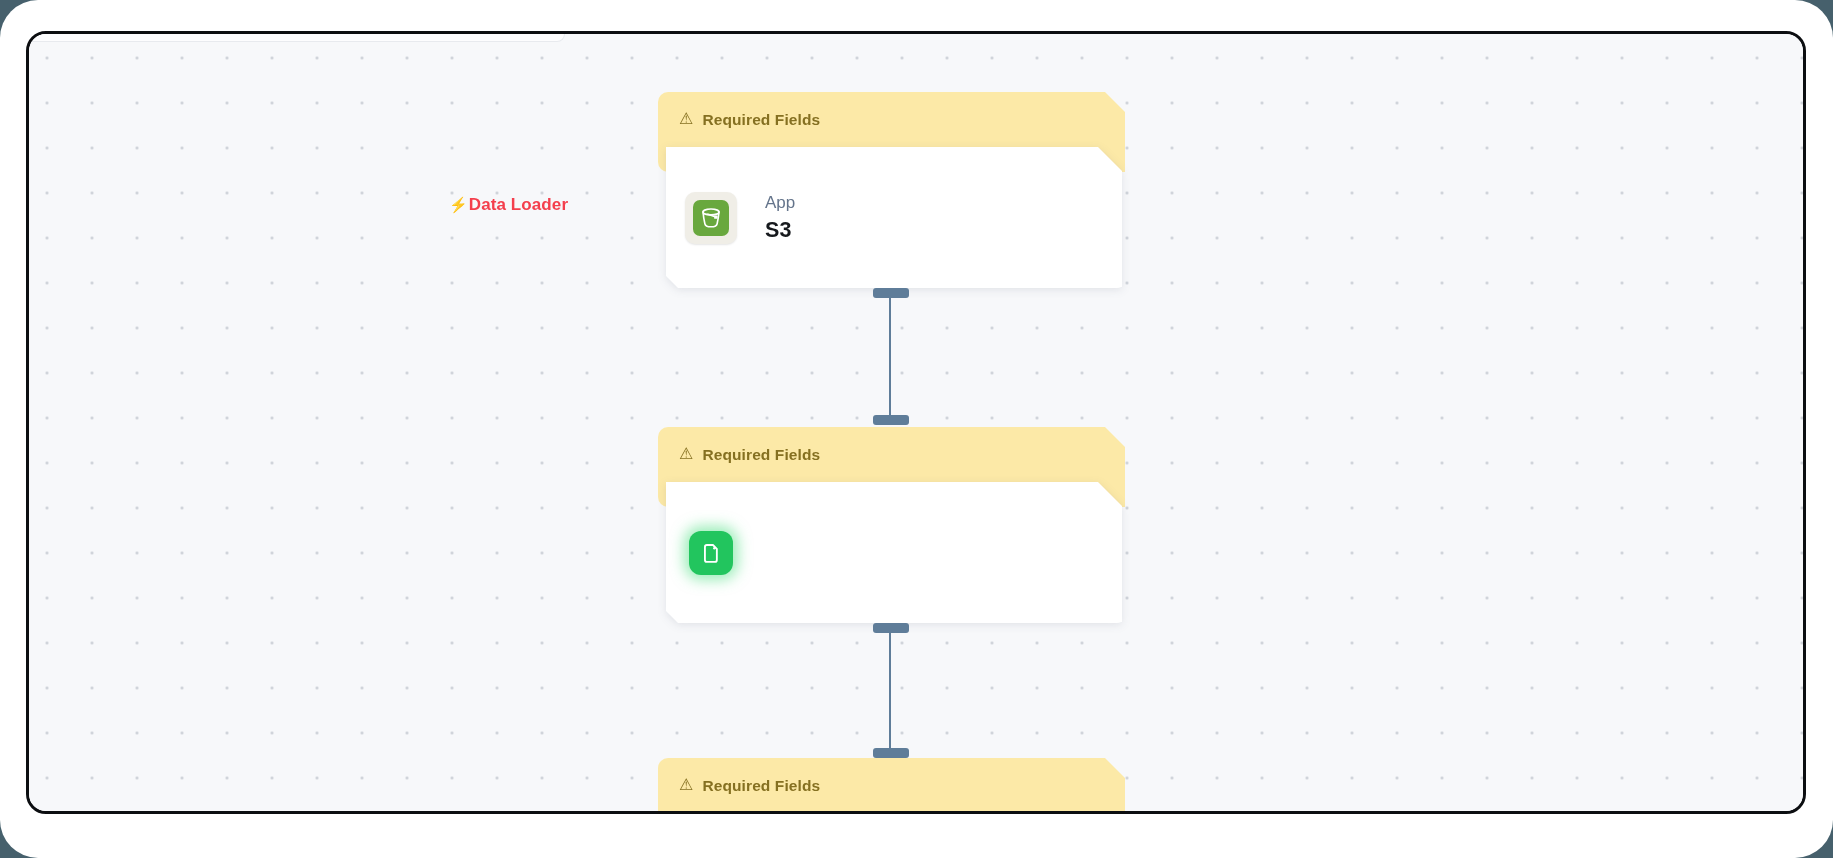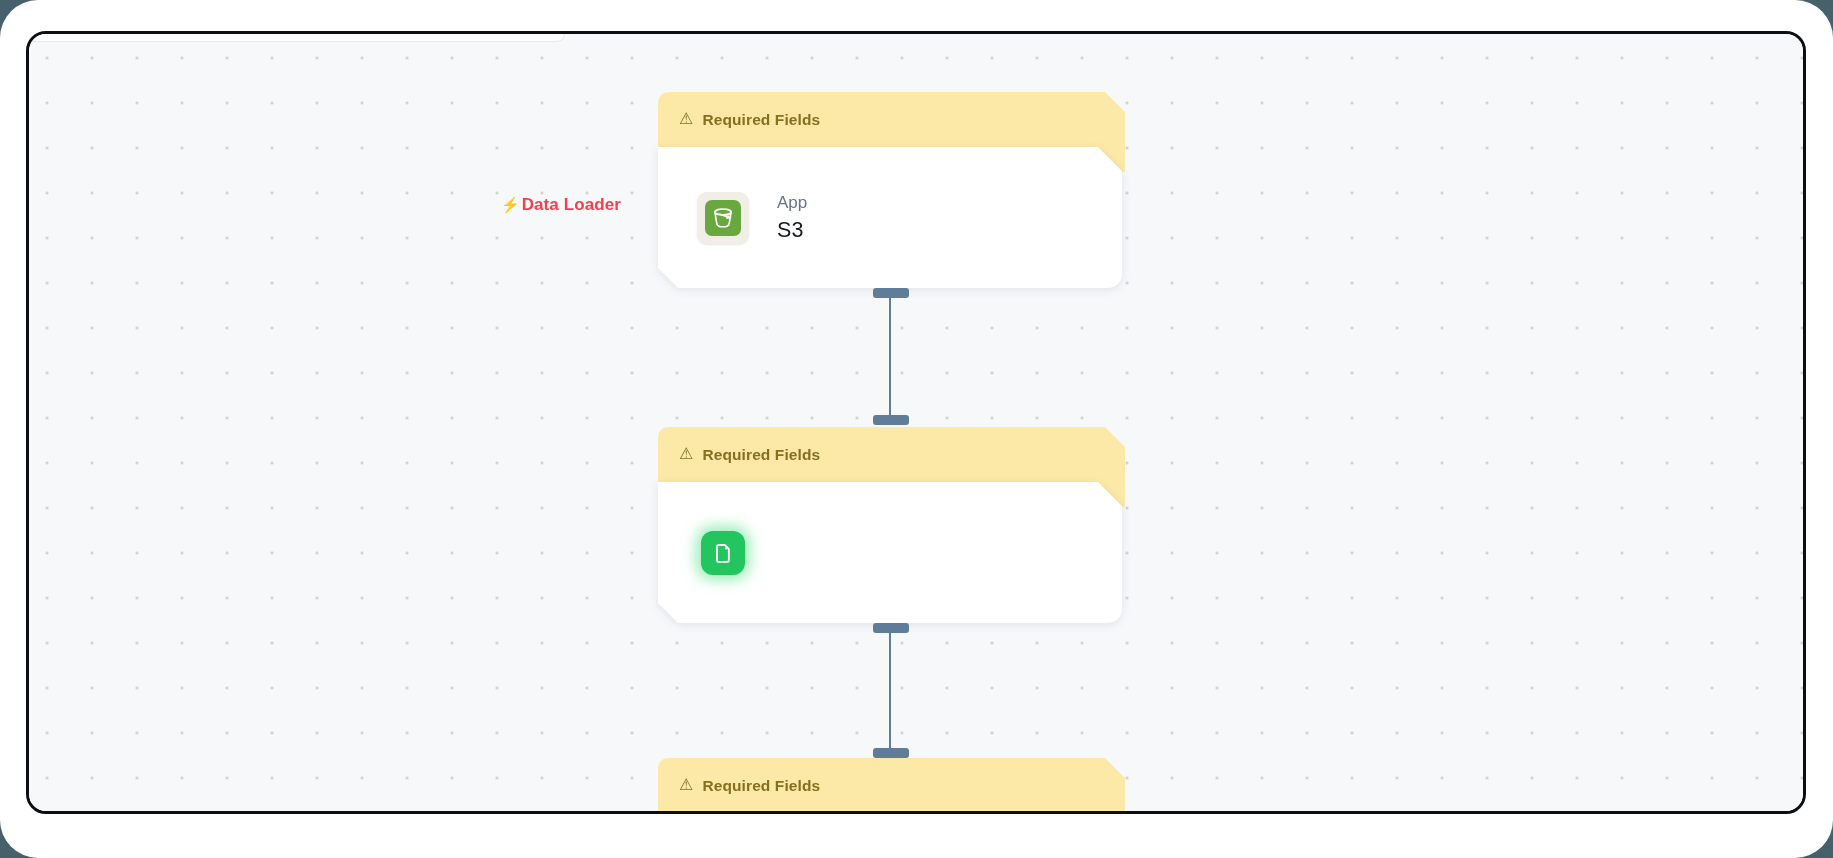--- a/index.html
+++ b/index.html
@@ -23,21 +23,21 @@
     background-size:45px 45px;
     background-position:-4.5px 1.5px;
   }
   .top-sliver {
     position:absolute; top:0; left:0; width:535px; height:7px;
     background:#fdfdfe; border:1px solid #e8eaee; border-top:none; border-left:none;
     border-radius:0 0 8px 0; z-index:4;
   }
   
   .flow-label {
-    position:absolute; left:420px; top:161px; width:172px; text-align:right;
+    position:absolute; left:420px; top:161px; width:172px; 
     font-size:17px; font-weight:700; color:#f43f4d; z-index:5;
     letter-spacing:.1px; white-space:nowrap; cursor:default;
   }
   .flow-label .bolt { font-size:15px; font-weight:400; margin-right:1px; }
   
   .node { position:absolute; left:629px; width:467px; }
   #node-1 { top:58px; }
   #node-2 { top:393px; }
   #node-3 { top:724px; }
   .banner-clip {
@@ -54,36 +54,36 @@
   .card-outer {
     position:absolute; top:55px; left:0; width:464px; height:141px; z-index:2;
     filter:drop-shadow(0 2px 4px rgba(25,39,64,.10));
   }
   .card-clip {
     width:100%; height:100%;
     clip-path:polygon(0 0, calc(100% - 24px) 0, 100% 24px, 100% 100%, 20px 100%, 0 calc(100% - 20px));
   }
   .card-bg {
     width:100%; height:100%; background:#ffffff; border-radius:0 0 14px 0;
-    display:flex; align-items:center; padding-left:39px; box-sizing:border-box;
+    display:flex; align-items:center; padding-left:19px; box-sizing:border-box;margin-left:8px;
   }
   .cc { display:flex; align-items:center; justify-content:center; }
   .tile-s3 {
     width:52px; height:52px; background:#f0eee7; border-radius:10px;
     box-shadow:0 1px 2px rgba(0,0,0,.10); margin-right:28px; flex:none;
   }
   .tile-s3 .green { width:36px; height:36px; background:#69a83e; border-radius:7px; }
   .tile-extract { width:52px; height:52px; margin-right:28px; flex:none; }
   .tile-extract .green {
     width:44px; height:44px; background:#22c55e; border-radius:12px;
     box-shadow:0 0 14px 5px rgba(74,222,128,.55);
   }
   .node-texts { display:flex; flex-direction:column; }
   .cat { font-size:17px; color:#64748b; margin-bottom:5px; }
-  .title { font-size:21.5px; font-weight:400; color:#16191d; letter-spacing:.1px; }
+  .title { font-size:21.5px; font-weight:700; color:#16191d; letter-spacing:.1px; }
   
   .handle {
     position:absolute; left:844px; width:36px; height:10px;
     background:#5f7d99; border-radius:3px; z-index:3; cursor:pointer;
   }
   #handle-1 { top:254px; }
   #handle-2 { top:381px; }
   #handle-3 { top:589px; }
   #handle-4 { top:714px; }
   .cline { position:absolute; left:860px; width:2px; background:#5f7d99; z-index:1; }

